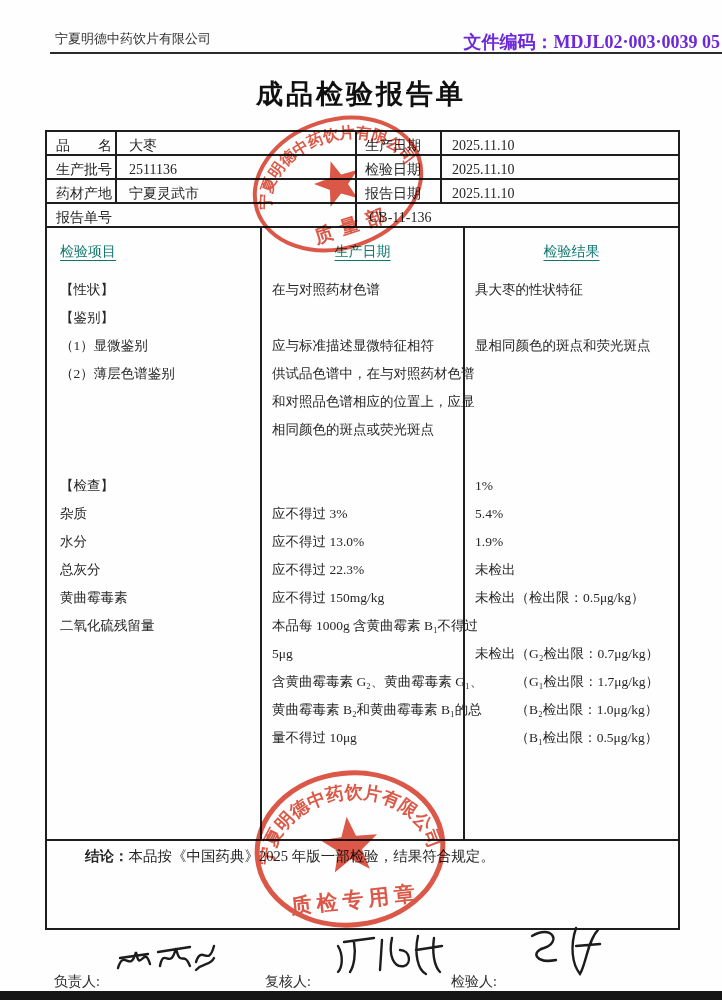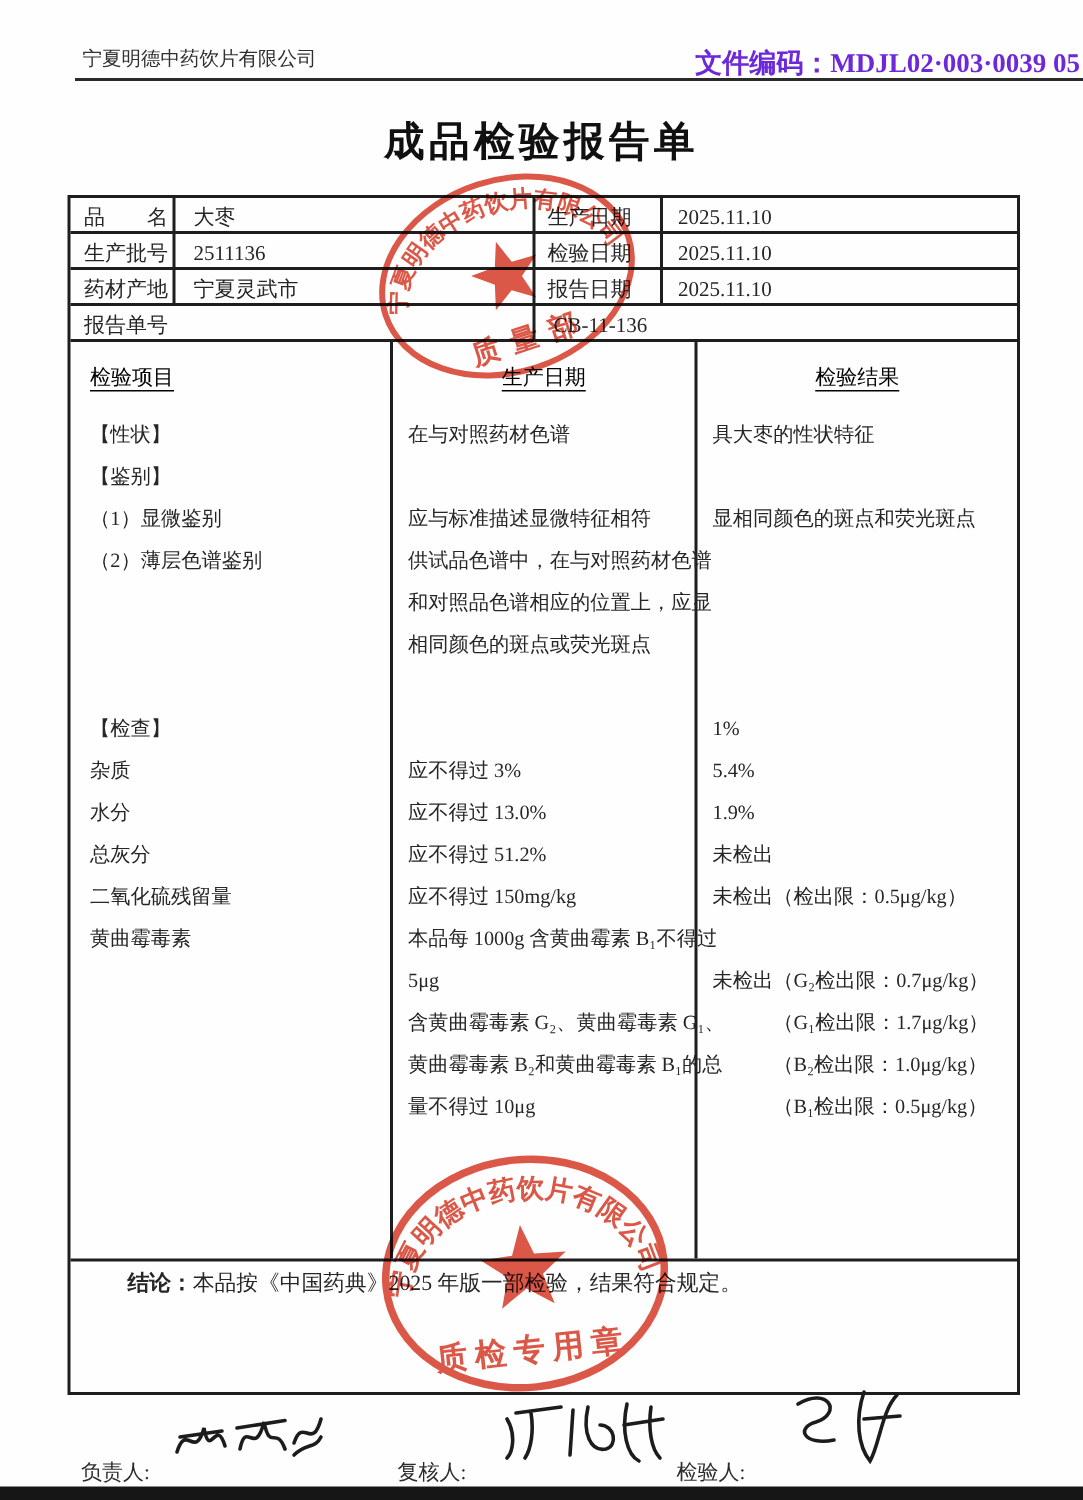--- a/index.html
+++ b/index.html
@@ -25,21 +25,21 @@
   .ic4 { flex:1; padding-left:10px; }
   .rc1 { width:310px; padding-left:9px; border-right:2px solid #1e1e1e; }
   .rc2 { flex:1; padding-left:12px; }
   
   .insp { display:flex; height:613px; border-bottom:2px solid #1e1e1e; }
   .icol { height:100%; }
   .icol-1 { width:213px; }
   .icol-2 { width:205px; border-left:2px solid #1e1e1e; border-right:2px solid #1e1e1e; }
   .icol-3 { flex:1; }
   .icol-hdr { height:48px; display:flex; align-items:center; font-size:14px;
-              text-decoration:underline; text-underline-offset:4px; color:#000000; }
+              text-decoration:underline; text-underline-offset:4px; color:#0f766e; }
   .icol-1 .icol-hdr { padding-left:13px; }
   .icol-2 .icol-hdr, .icol-3 .icol-hdr { justify-content:center; }
   .iline { height:28px; line-height:28px; font-size:13.5px; white-space:pre; }
   .icol-1 .iline { padding-left:13px; }
   .icol-2 .iline { padding-left:10px; }
   .icol-3 .iline { padding-left:10px; }
   
   .conc { height:33px; line-height:30px; padding-left:38px; font-size:14.5px; white-space:nowrap; }
   .conc .conc-label { font-weight:bold; }
   
@@ -98,43 +98,43 @@
             <div class="iline">【鉴别】</div>
             <div class="iline">（1）显微鉴别</div>
             <div class="iline">（2）薄层色谱鉴别</div>
             <div class="iline"></div>
             <div class="iline"></div>
             <div class="iline"></div>
             <div class="iline">【检查】</div>
             <div class="iline">杂质</div>
             <div class="iline">水分</div>
             <div class="iline">总灰分</div>
+            <div class="iline">黄曲霉毒素</div>
             <div class="iline">二氧化硫残留量</div>
-            <div class="iline">黄曲霉毒素</div>
             <div class="iline"></div>
             <div class="iline"></div>
             <div class="iline"></div>
             <div class="iline"></div>
             <div class="iline"></div>
           </div>
       </div>
       <div class="icol icol-2">
         <div class="icol-hdr">生产日期</div>
         <div>
             <div class="iline">在与对照药材色谱</div>
             <div class="iline"></div>
             <div class="iline">应与标准描述显微特征相符</div>
             <div class="iline">供试品色谱中，在与对照药材色谱</div>
             <div class="iline">和对照品色谱相应的位置上，应显</div>
             <div class="iline">相同颜色的斑点或荧光斑点</div>
             <div class="iline"></div>
             <div class="iline"></div>
             <div class="iline">应不得过 3%</div>
             <div class="iline">应不得过 13.0%</div>
-            <div class="iline">应不得过 51.2%</div>
+            <div class="iline">应不得过 22.3%</div>
             <div class="iline">应不得过 150mg/kg</div>
             <div class="iline">本品每 1000g 含黄曲霉素 B₁不得过</div>
             <div class="iline">5μg</div>
             <div class="iline">含黄曲霉毒素 G₂、黄曲霉毒素 G₁、</div>
             <div class="iline">黄曲霉毒素 B₂和黄曲霉毒素 B₁的总</div>
             <div class="iline">量不得过 10μg</div>
             <div class="iline"></div>
           </div>
       </div>
       <div class="icol icol-3">

